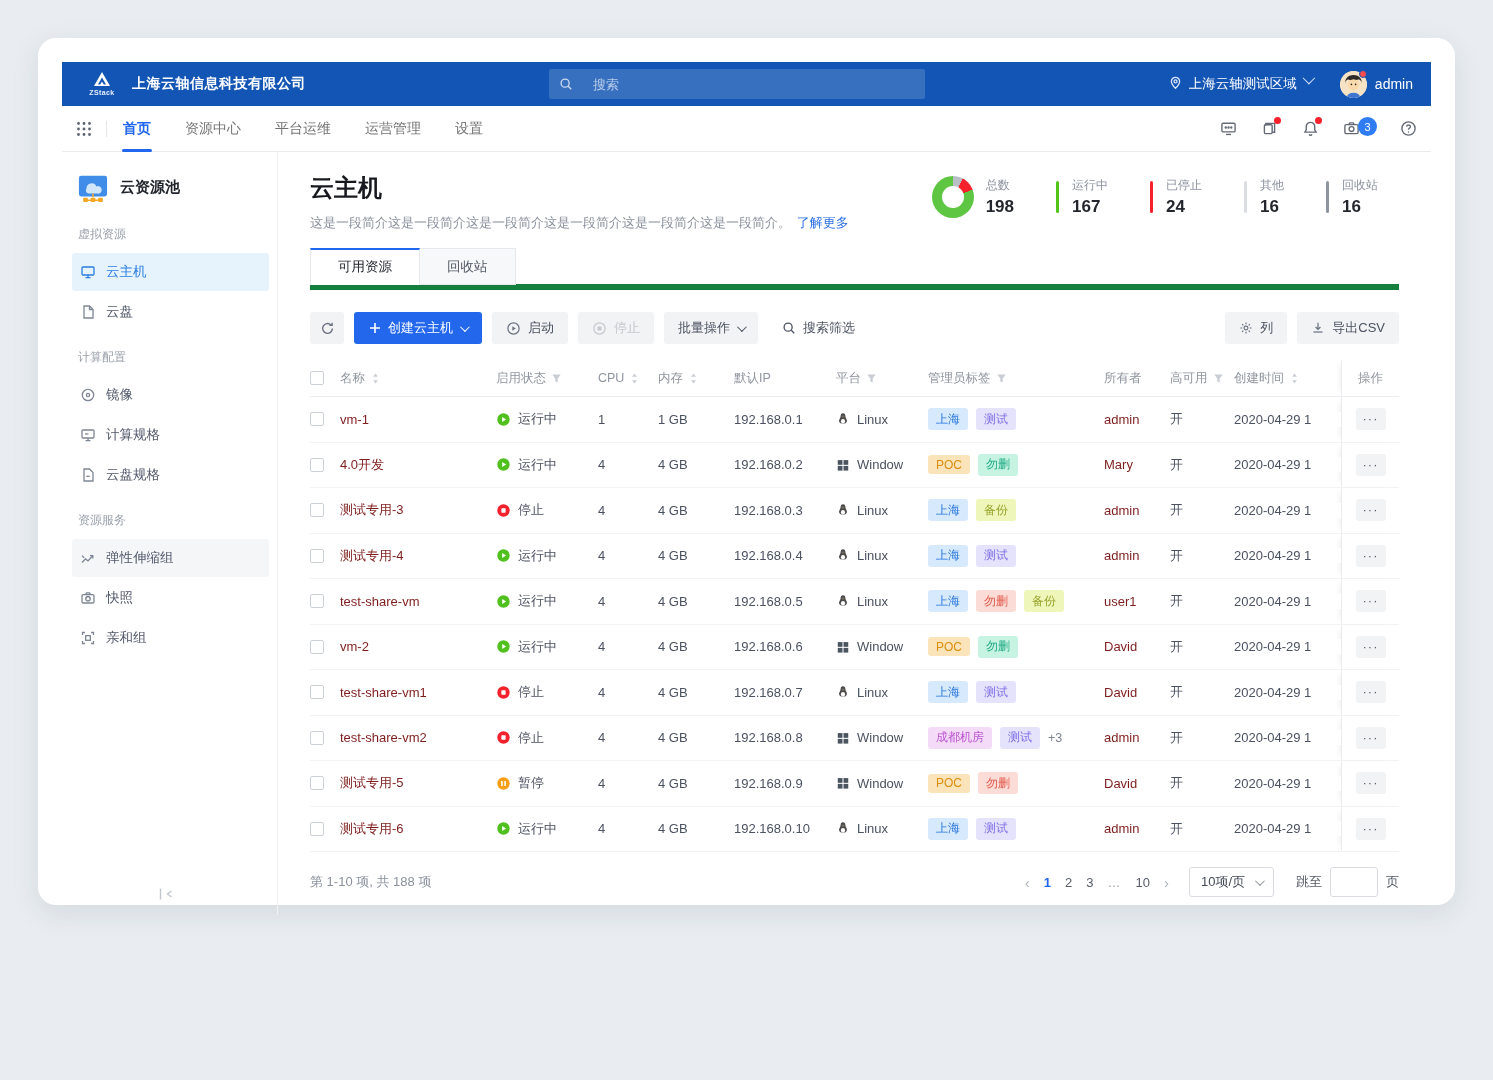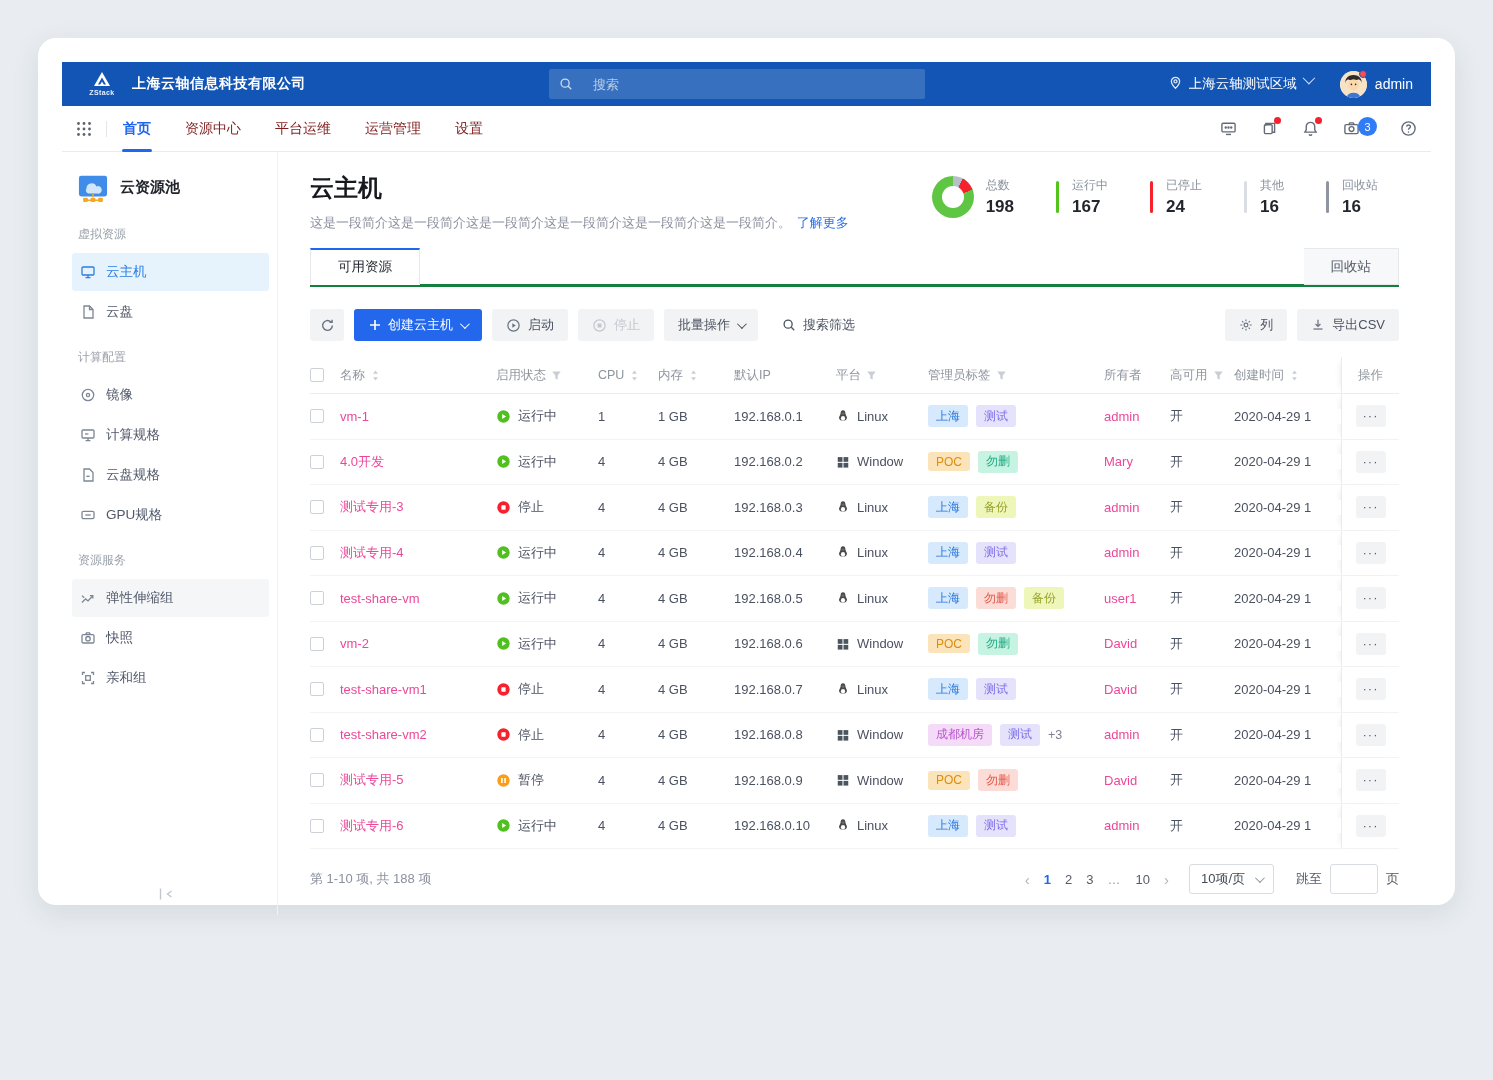--- a/index.html
+++ b/index.html
@@ -45,21 +45,21 @@
           transform:rotate(45deg) translateY(-2px); display:inline-block; }
   .avatar-wrap { position:relative; margin-left:18px; cursor:pointer; display:flex; align-items:center; gap:8px; }
   .avatar { width:27px; height:27px; border-radius:50%; background:#fbe9d0; display:flex; align-items:center; justify-content:center; overflow:hidden; }
   .avatar-dot { position:absolute; left:19px; top:-1px; width:8px; height:8px; border-radius:50%; background:#ff4d4f; border:1.5px solid #1355b4; }
   .username { font-size:14px; }
 
   
   .navbar { height:46px; border-bottom:1px solid #e9ecef; display:flex; align-items:center; padding:0 14px; }
   .nav-divider { width:1px; height:16px; background:#e3e6ea; margin:0 16px 0 14px; }
   .nav-items { display:flex; align-items:center; gap:34px; }
-  .nav-item { font-size:14px; color:#7f1d1d; cursor:pointer; position:relative; height:46px; display:flex; align-items:center; }
+  .nav-item { font-size:14px; color:#737373; cursor:pointer; position:relative; height:46px; display:flex; align-items:center; }
   .nav-item.active { color:#2166ee; font-weight:bold; }
   .nav-item.active::after { content:""; position:absolute; left:50%; transform:translateX(-50%);
     bottom:0; width:30px; height:3px; background:#2166ee; border-radius:2px; }
   .nav-icons { margin-left:auto; display:flex; align-items:center; gap:24px; color:#646b76; }
   .nav-ico { position:relative; cursor:pointer; }
   .dot-badge { position:absolute; right:-3px; top:-3px; width:7px; height:7px; border-radius:50%; background:#f5222d; }
   .count-badge { position:absolute; right:-17px; top:-3px; min-width:19px; height:19px; border-radius:50%;
     background:#2f7cf6; color:#fff; font-size:11px; display:flex; align-items:center; justify-content:center; }
   .nav-ico.with-count { margin-right:16px; }
 
@@ -87,21 +87,21 @@
   .stats { display:flex; align-items:center; margin-top:4px; }
   .stat { display:flex; align-items:center; padding:0 21px; }
   .stat:first-child { padding-left:0; }
   .stat-bar { width:3px; height:32px; border-radius:2px; margin-right:13px; }
   .stat-label { font-size:12px; color:#8a919d; }
   .stat-value { font-size:17px; font-weight:bold; color:#23262d; margin-top:3px; }
   .donut { width:42px; height:42px; border-radius:50%; position:relative; margin-right:12px; }
   .donut::after { content:""; position:absolute; inset:10px; background:#fff; border-radius:50%; }
 
   
-  .tabs { display:flex; margin-top:16px; border-bottom:3px solid #15803d; padding-left:0;justify-content:space-between; }
+  .tabs { display:flex; margin-top:16px; border-bottom:6px solid #15803d; padding-left:0; }
   .tab { height:37px; padding:0 27px; display:flex; align-items:center; font-size:13.5px;
     border:1px solid #e6e9ec; margin-bottom:-1px; cursor:pointer; background:#f7f8fa; color:#545b68; }
   .tab + .tab { border-left:none; }
   .tab.active { background:#fff; border-top:2px solid #2166ee; border-bottom-color:#fff; color:#23262d; }
 
   
   .toolbar { display:flex; align-items:center; margin-top:22px; gap:10px; }
   .btn { height:32px; padding:0 14px; border:none; border-radius:3px; background:#f1f3f5; color:#4b5260;
     font-size:13px; display:inline-flex; align-items:center; gap:7px; cursor:pointer; white-space:nowrap; }
   .btn .ic { color:#6a7280; }
@@ -116,21 +116,21 @@
     transform:rotate(45deg) translateY(-2px); display:inline-block; }
 
   
   .table { margin-top:16px; --cols: 30px 156px 102px 60px 76px 102px 92px 176px 66px 64px minmax(0,1fr) 58px; }
   .thead, .trow { display:grid; grid-template-columns:var(--cols); align-items:center; }
   .thead { height:37px; border-bottom:1px solid #ebedf0; color:#8f959e; font-size:12.5px; }
   .trow { height:45.5px; border-bottom:1px solid #f2f3f5; font-size:13px; color:#4a5160; }
   .th { display:flex; align-items:center; gap:5px; }
   .checkbox { width:14px; height:14px; border:1px solid #ccd1d8; border-radius:2px; background:#fff; cursor:pointer; }
   .cell { display:flex; align-items:center; gap:7px; min-width:0; }
-  .link { color:#ec4899; cursor:pointer; text-decoration:none; }
+  .link { color:#7f1d1d; cursor:pointer; text-decoration:none; }
   .tagset { display:flex; align-items:center; gap:8px; }
   .tag { font-size:12px; padding:2.5px 8px; border-radius:3px; white-space:nowrap; }
   .tag-blue    { background:#d7e9fc; color:#2a77dc; }
   .tag-purple  { background:#e5e2fc; color:#7b6ee9; }
   .tag-orange  { background:#fbe4ba; color:#dd8e0e; }
   .tag-teal    { background:#c7f3e3; color:#21ab84; }
   .tag-red     { background:#fcdcd6; color:#e25a4c; }
   .tag-lime    { background:#eff6b9; color:#96a32b; }
   .tag-magenta { background:#f4dcf8; color:#bb55d0; }
   .tag-more { font-size:12.5px; color:#7d848f; }
@@ -341,29 +341,20 @@
         <span>计算规格</span>
       </div>
       <div class="sb-item  ">
         <span class="ic ">
                 <svg width="16" height="16" viewBox="0 0 16 16" fill="none" stroke="currentColor" stroke-width="1.3">
                   <path d="M4 2h5.5L13 5.5V14H4z"></path>
                   <path d="M6.3 9.3h3.4"></path>
                 </svg>
               </span>
         <span>云盘规格</span>
-      </div>
-      <div class="sb-item  ">
-        <span class="ic ">
-                <svg width="16" height="16" viewBox="0 0 16 16" fill="none" stroke="currentColor" stroke-width="1.3">
-                  <rect x="2" y="4.4" width="12" height="7.2" rx="1.4"></rect>
-                  <path d="M5.3 8h5.4"></path>
-                </svg>
-              </span>
-        <span>GPU规格</span>
       </div>
   </div>
   <div class="sb-section">
     <div class="sb-section-title">资源服务</div>
 
       <div class="sb-item  hovered">
         <span class="ic ">
                 <svg width="16" height="16" viewBox="0 0 16 16" fill="none" stroke="currentColor" stroke-width="1.3">
                   <path d="M2 12.5L5.6 8.9l2.4 2L12.6 6"></path>
                   <path d="M9.9 5.6h2.9v2.9"></path>

